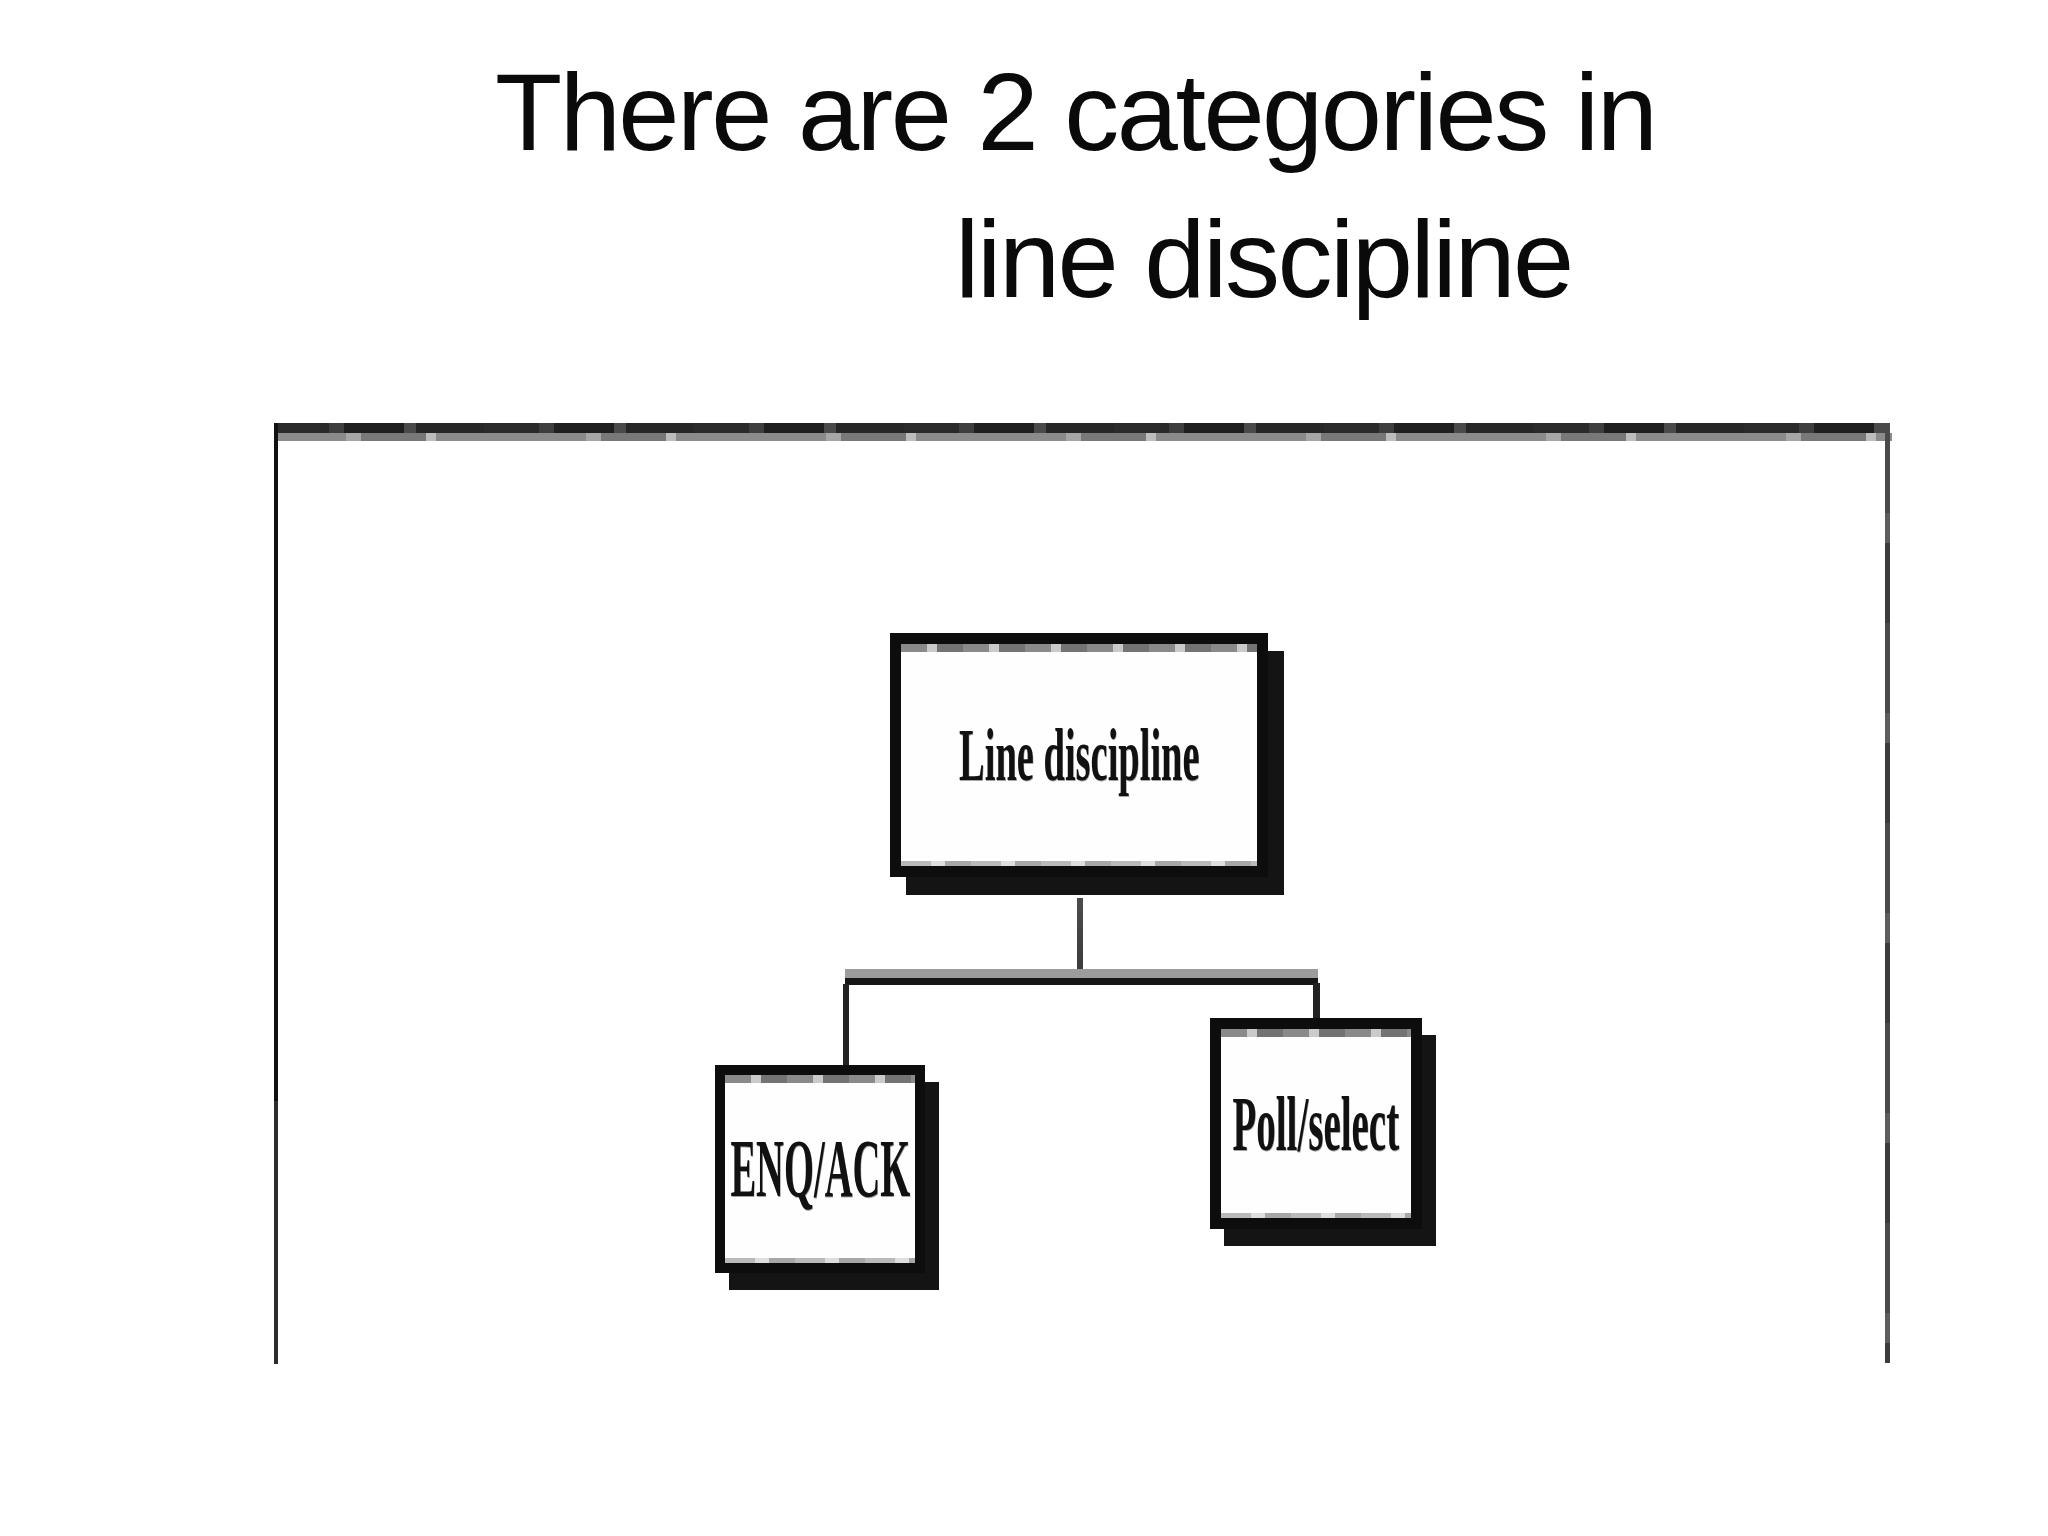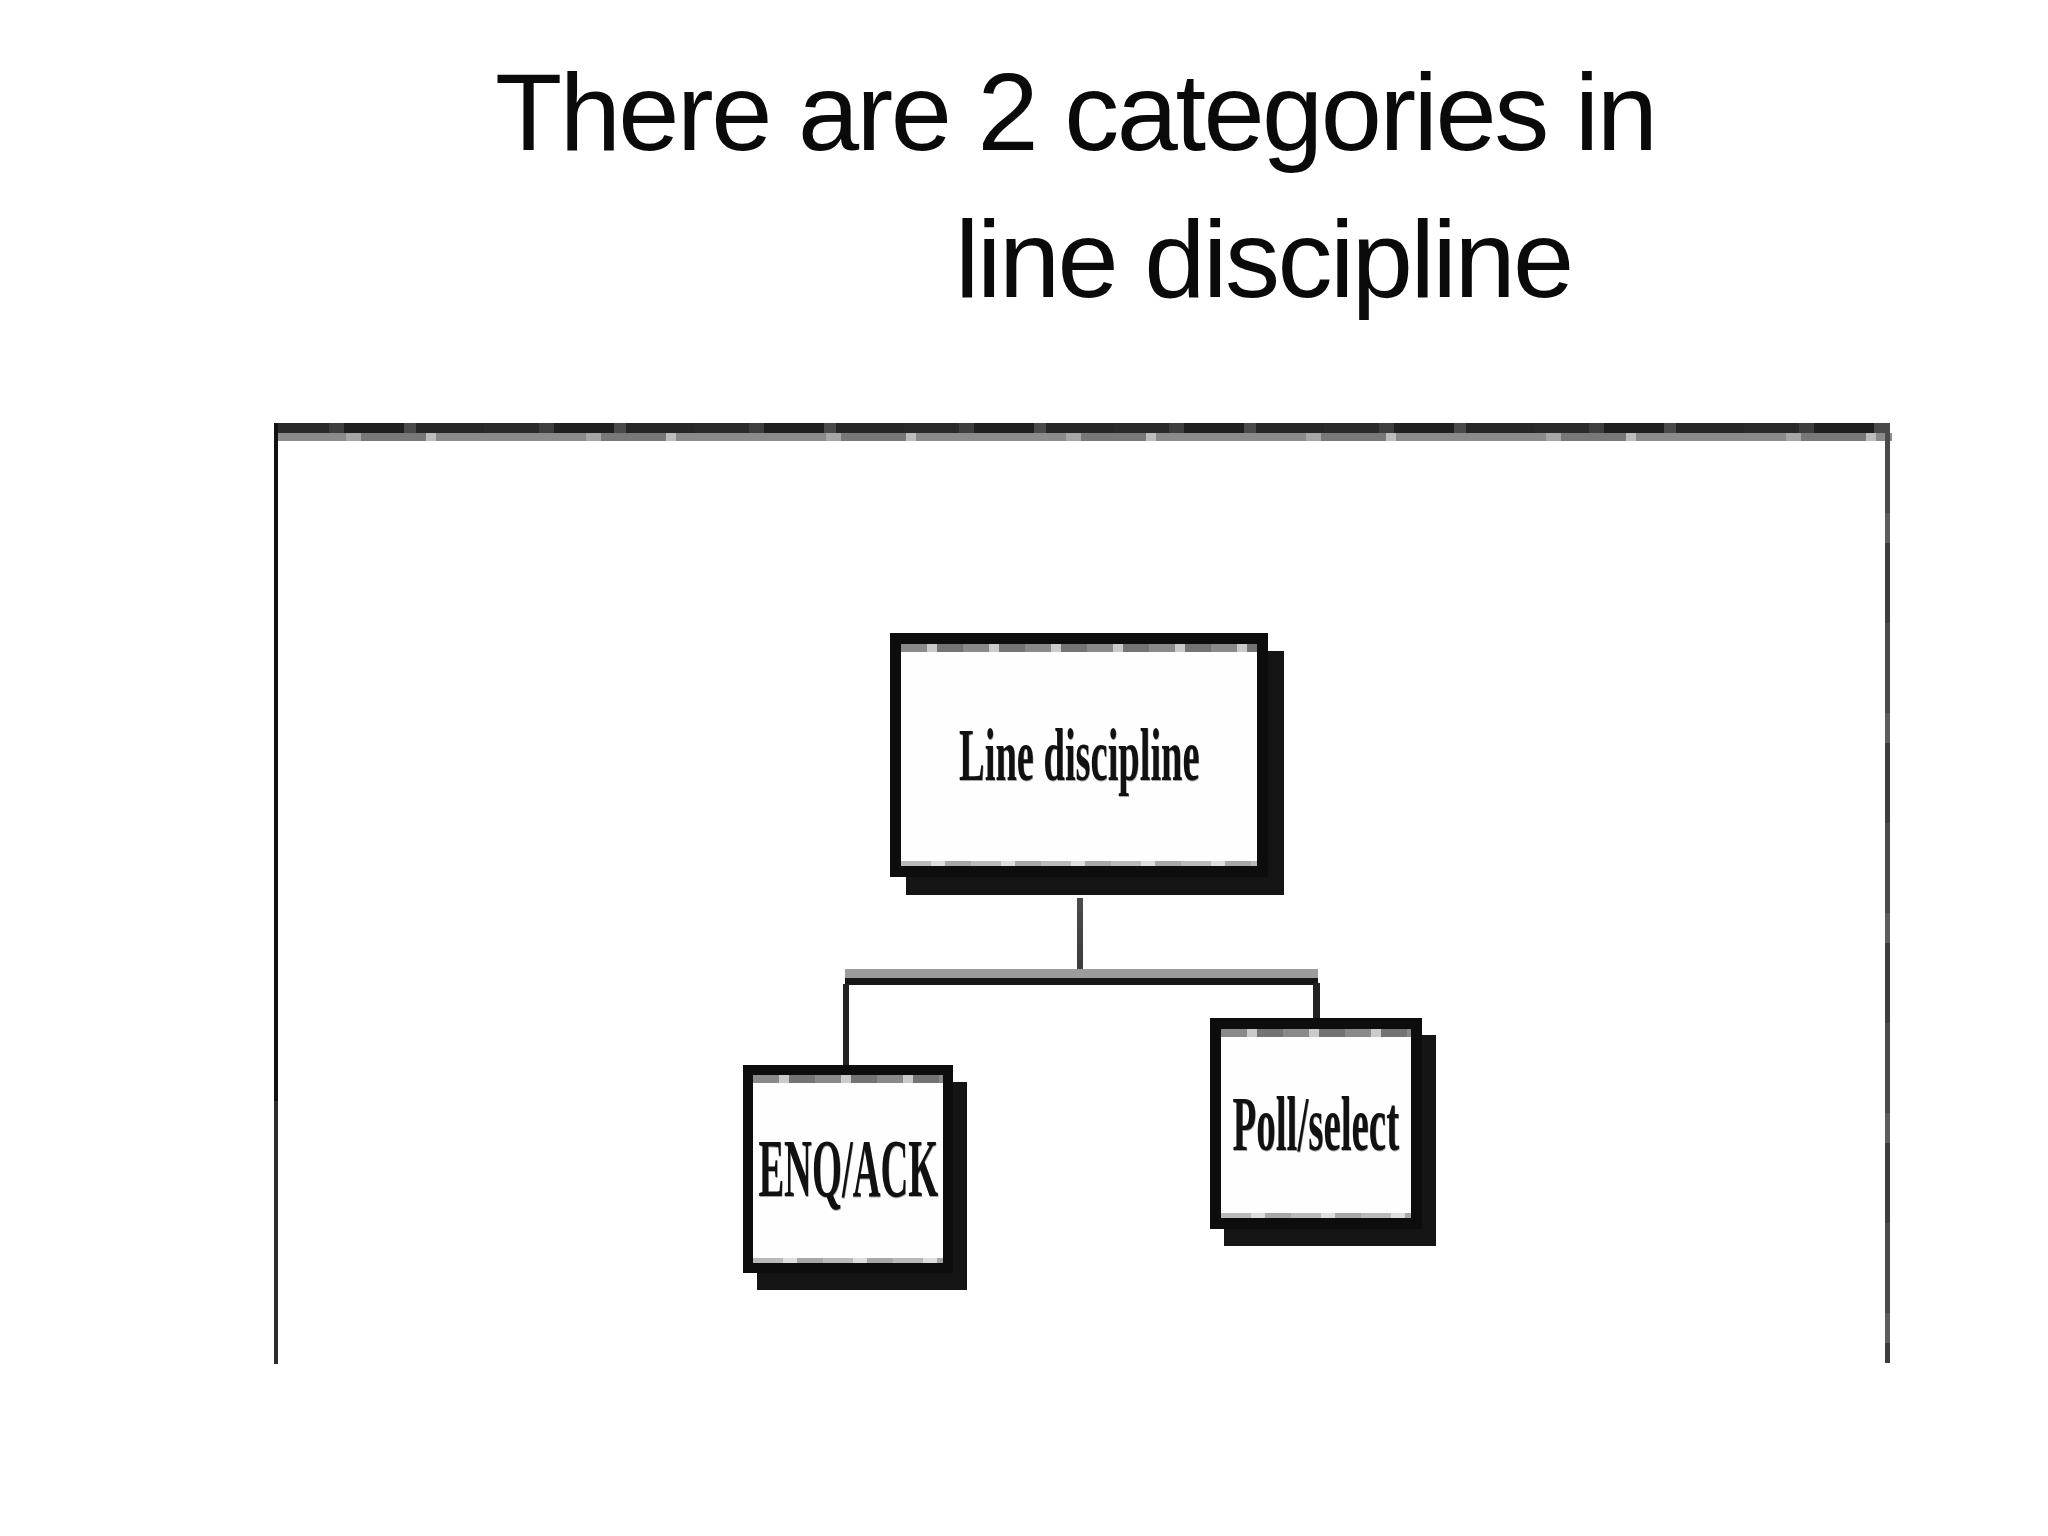--- a/index.html
+++ b/index.html
@@ -90,21 +90,21 @@
   .node::after { 
     content: "";
     position: absolute;
     left: 0; right: 0; bottom: 0;
     height: 5px;
     background: repeating-linear-gradient(90deg,
       rgba(140,140,140,.6) 0 30px, rgba(190,190,190,.5) 30px 44px,
       rgba(120,120,120,.65) 44px 70px);
   }
   .node-root  { left: 890px;  top: 633px;  width: 378px; height: 244px; }
-  .node-left  { left: 743px;  top: 1065px; width: 210px; height: 208px;
+  .node-left  { left: 715px;  top: 1065px; width: 210px; height: 208px;
                 border-width: 10px; box-shadow: 14px 17px 0 0 #141414; }
   .node-right { left: 1210px; top: 1018px; width: 212px; height: 211px;
                 box-shadow: 14px 17px 0 0 #141414; }
 
   .scan-text {
     font-family: "Liberation Serif", serif;
     font-weight: 700;
     color: #111;
     white-space: nowrap;
     line-height: 1;

